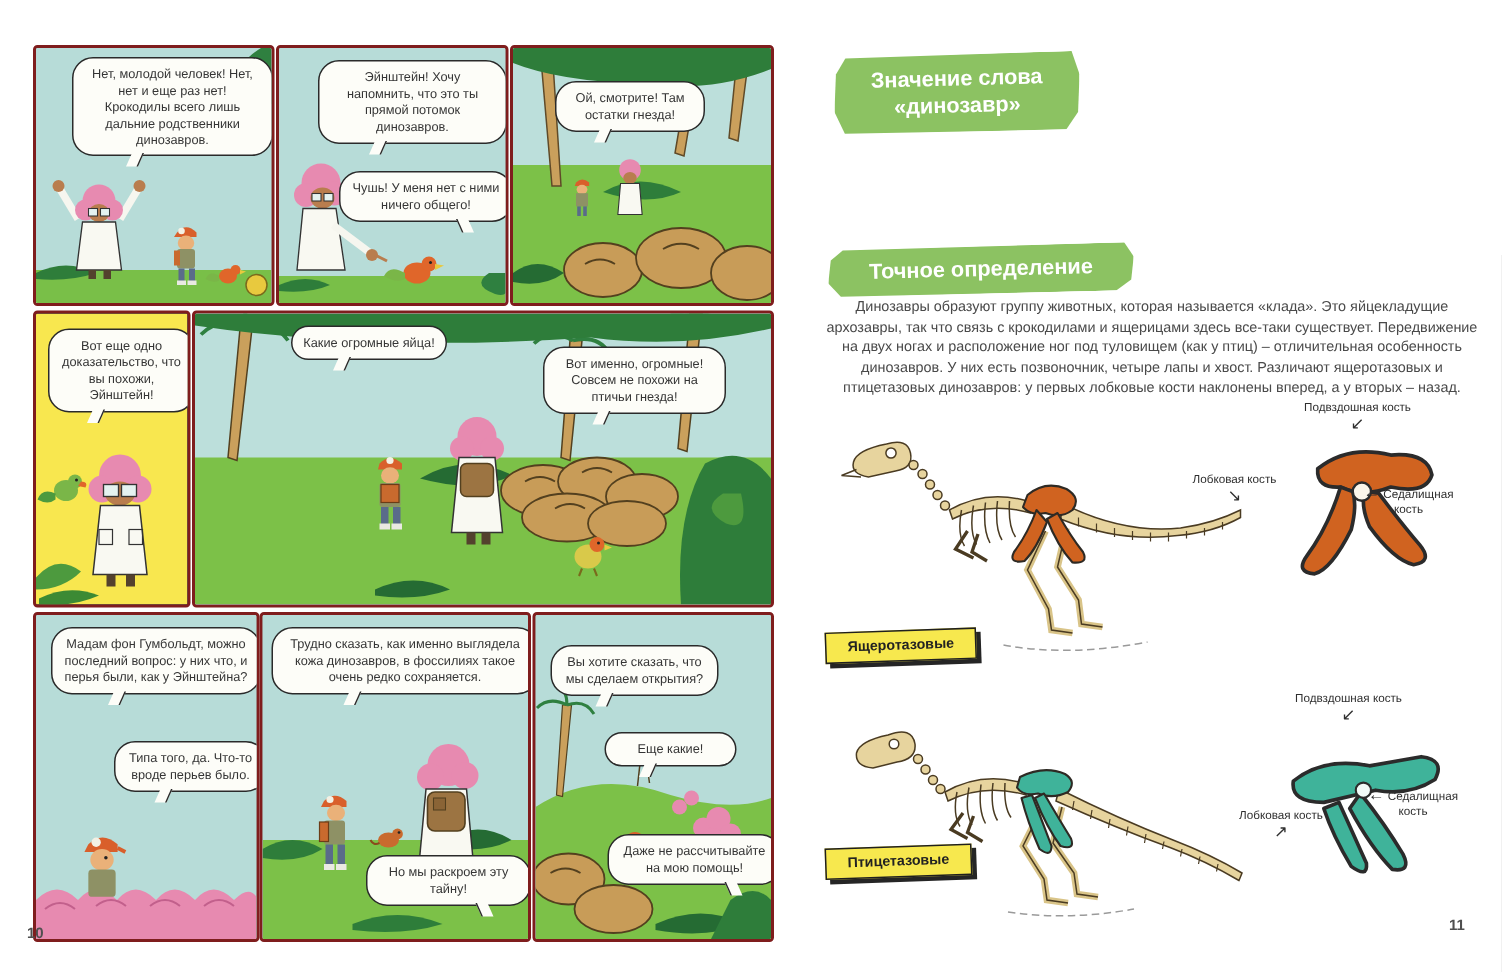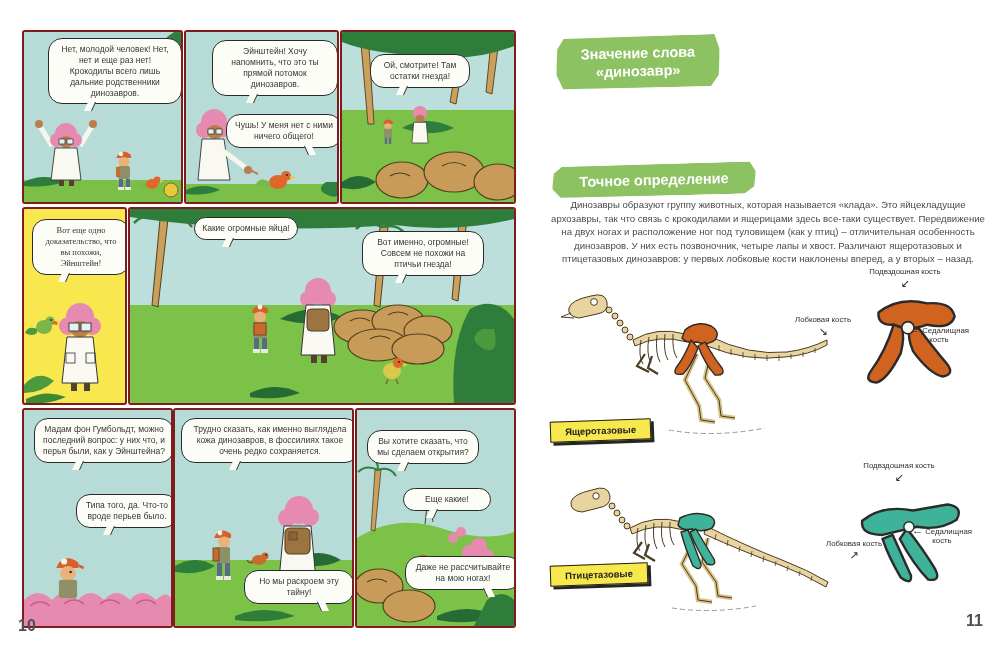--- a/index.html
+++ b/index.html
@@ -16,21 +16,21 @@
   
   .ribbon{position:absolute;background:#8cc262;color:#ffffff;font-weight:bold;text-align:center;
           padding:8px 14px;transform:rotate(-1.5deg);
           clip-path:polygon(1% 22%,5% 2%,97% 0%,100% 30%,99% 78%,94% 100%,4% 98%,0% 70%);}
   .body-text{position:absolute;text-align:center;font-size:9.6px;line-height:1.42;color:#4a4a4a;}
   .bonelabel{position:absolute;font-size:7.8px;line-height:1.15;text-align:center;color:#2f2f2f;z-index:4;}
   .bonelabel .arr{font-size:11px;display:inline-block;color:#2f2f2f;}
   .tag{position:absolute;background:#f7e84e;border:1.6px solid #1f1f1f;padding:4px 14px;
        font-size:9.5px;font-weight:bold;color:#222;transform:rotate(-2deg);
        box-shadow:3px 3px 0 rgba(25,25,25,.95);z-index:4;}
-  .pagenum{position:absolute;font-size:16px;font-weight:bold;color:#4f4f4f;}
+  .pagenum{position:absolute;font-size:10px;font-weight:bold;color:#4f4f4f;}
   .fig{position:absolute;}
 </style>
 </head>
 <body>
 
 <div id="spread">
 
   <div class="panel" style="left:22px;top:30px;width:157px;height:170px;">
     <svg viewBox="0 0 157 170">
       <rect width="157" height="170" fill="#b7dcd8"></rect>
@@ -137,21 +137,21 @@
       </g>
       <g transform="translate(78,84) scale(0.9)">
         <circle cx="0" cy="-3" r="8" fill="#e78ab0"></circle>
           <ellipse cx="0" cy="3" rx="5" ry="4.5" fill="#b97d4e"></ellipse>
         <path d="M-7 7 L7 7 L9 30 L-9 30 Z" fill="#f9f9f2" stroke="#333" stroke-width="0.8"></path>
       </g>
     </svg>
     <div class="bubble tail" style="left:28px;top:22px;width:84px;">Ой, смотрите! Там остатки гнезда!</div>
   </div>
 
-  <div class="panel" style="left:22px;top:207px;width:101px;height:194px;background:#404040;font-family:Liberation Serif, serif;">
+  <div class="panel" style="left:22px;top:207px;width:101px;height:194px;background:#404040;">
     <svg viewBox="0 0 101 194">
       <rect width="101" height="194" fill="#f8e74f"></rect>
       <path d="M0 176 q14 -16 30 -4 q-12 12 -30 12 Z" fill="#4d9a3e"></path>
       <path d="M2 190 q20 -10 40 -2 q-18 8 -40 6 Z" fill="#3c8a34"></path>
 
       <g transform="translate(20,118)">
         <ellipse cx="0" cy="0" rx="8" ry="7" fill="#7ab648"></ellipse>
           <circle cx="6" cy="-6" r="4.6" fill="#7ab648"></circle>
         <circle cx="7" cy="-7" r="1" fill="#222"></circle>
         <path d="M10 -6 q5 0 3 4 l-5 -1 Z" fill="#e0662a"></path>
@@ -328,21 +328,21 @@
           <circle cx="130" cy="146" r="7"></circle>
           <circle cx="118" cy="150" r="8"></circle>
         <circle cx="96" cy="128" r="5"></circle>
           <circle cx="104" cy="122" r="5"></circle>
       </g>
       <path d="M80 206 q30 -14 60 0 q-26 10 -60 4 Z" fill="#256b33"></path>
       <path d="M130 190 q16 -12 27 0 l0 26 l-40 0 Z" fill="#2e7d3a"></path>
     </svg>
     <div class="bubble tail" style="left:10px;top:20px;width:96px;">Вы хотите сказать, что мы сделаем открытия?</div>
     <div class="bubble tail" style="left:46px;top:78px;width:72px;">Еще какие!</div>
-    <div class="bubble tail-r tail" style="left:48px;top:146px;width:100px;">Даже не рассчитывайте на мою ногах!</div>
+    <div class="bubble tail-r tail" style="left:48px;top:146px;width:100px;">Даже не рассчитывайте на мою помощь!</div>
   </div>
 
   <div class="pagenum" style="left:18px;top:617px;">10</div>
 
   <div class="ribbon" style="left:556px;top:36px;width:136px;font-size:14.5px;line-height:1.25;">Значение слова «динозавр»</div>
 
   <div class="ribbon" style="left:552px;top:164px;width:176px;font-size:14.5px;">Точное определение</div>
   <div class="body-text" style="left:548px;top:198px;width:440px;">Динозавры образуют группу животных, которая называется «клада». Это яйцекладущие архозавры, так что связь с крокодилами и ящерицами здесь все-таки существует. Передвижение на двух ногах и расположение ног под туловищем (как у птиц) – отличительная особенность динозавров. У них есть позвоночник, четыре лапы и хвост. Различают ящеротазовых и птицетазовых динозавров: у первых лобковые кости наклонены вперед, а у вторых – назад.</div>
 
   <div class="fig" style="left:548px;top:268px;width:437px;height:186px;">

